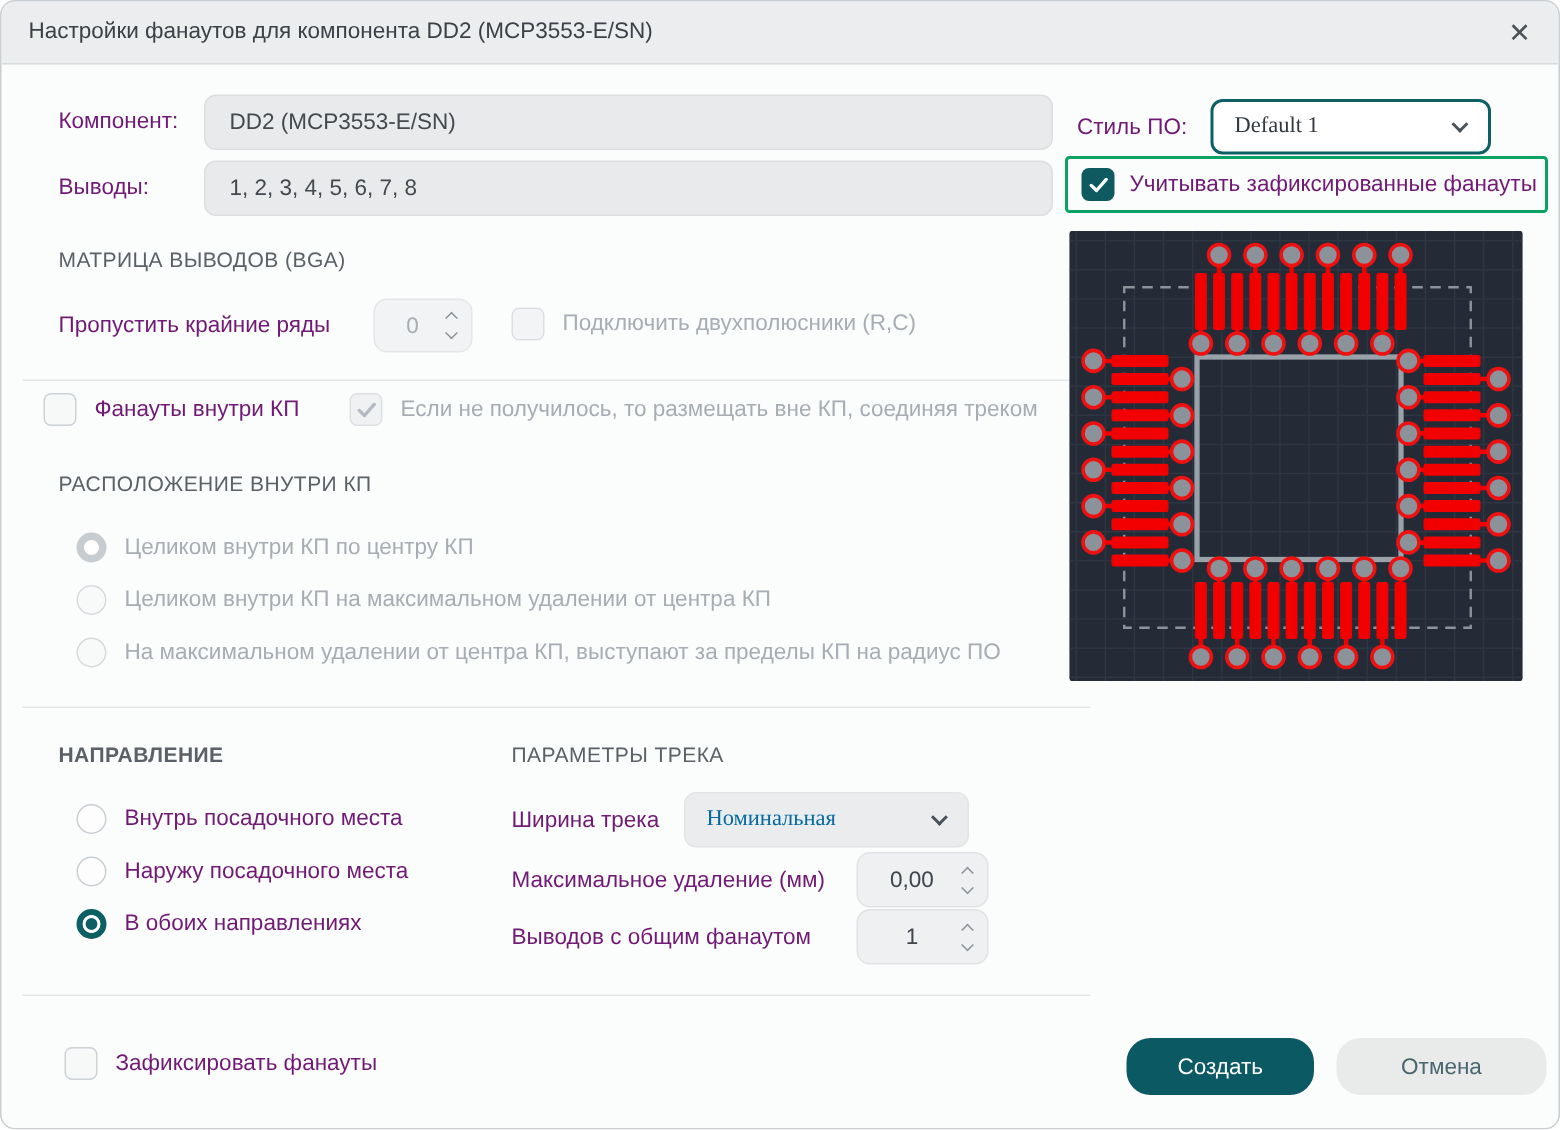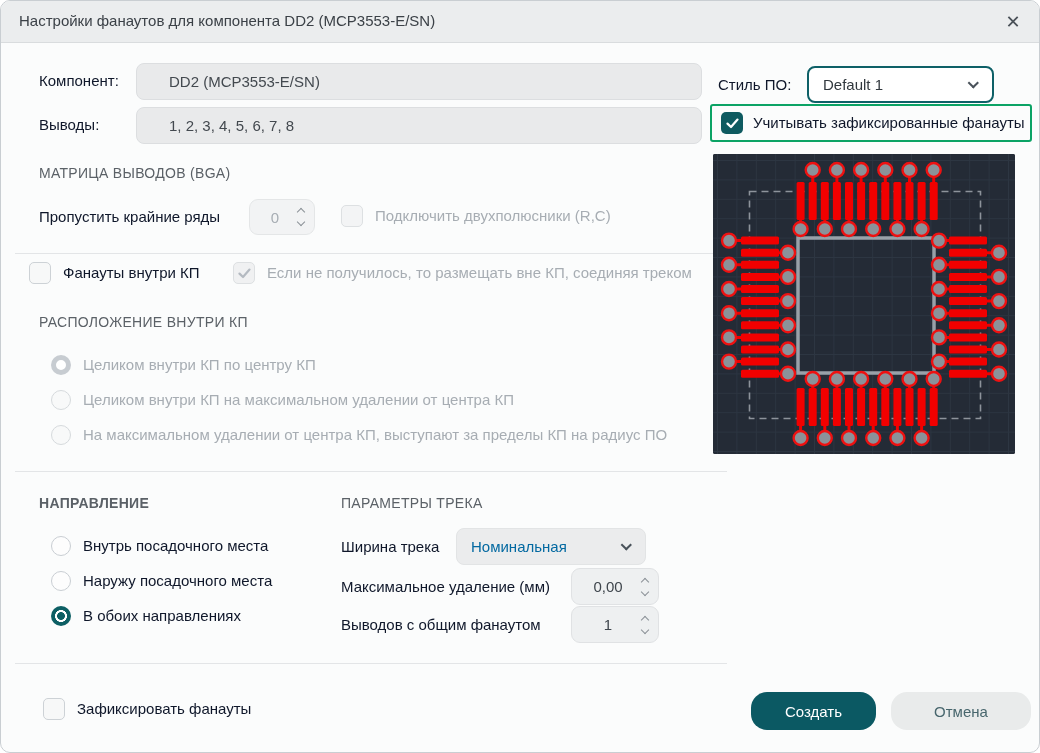--- a/index.html
+++ b/index.html
@@ -9,28 +9,28 @@
     background:#fbfcfc;border:1px solid #c9ced2;border-radius:10px;overflow:hidden;
     font-family:"Liberation Sans",sans-serif;
   }
   .abs{position:absolute;}
   
   .titlebar{position:absolute;top:0;left:0;right:0;height:42px;background:#ebedee;border-bottom:1px solid #d9dcde;}
   .title{position:absolute;left:18px;top:11px;font-size:15px;color:#3b4147;white-space:nowrap;}
   .close{position:absolute;right:12px;top:7px;width:28px;height:28px;display:flex;align-items:center;justify-content:center;
          font-size:18px;color:#4a5158;cursor:pointer;}
   
-  .lbl{font-size:15px;color:#0f172a;white-space:nowrap;line-height:20px;}
+  .lbl{font-size:15px;color:#701a75;white-space:nowrap;line-height:20px;}
   .lbl.dis{color:#a7adb3;}
   .sect{font-size:14px;color:#5b6167;letter-spacing:.3px;white-space:nowrap;}
   
   .field{background:#e9eaeb;border:1px solid #dcdee0;border-radius:8px;font-size:15px;color:#43494f;
-         display:flex;align-items:center;padding:0 32px;}
-  
-  .select{border-radius:8px;font-size:15px;display:flex;align-items:center;justify-content:space-between;padding:4px 14px;cursor:pointer;}
+         display:flex;align-items:center;padding:0 16px;}
+  
+  .select{border-radius:8px;font-size:15px;display:flex;align-items:center;justify-content:space-between;padding:4px 14px;cursor:pointer;font-family:Liberation Serif, serif;}
   .select.accent{background:#ffffff;border:2px solid #0e6067;color:#31383e;}
   .select.gray{background:#ebeced;border:1px solid #e2e4e5;color:#0369a1;}
   .chev{width:8px;height:8px;border-left:2px solid #49525a;border-bottom:2px solid #49525a;
         transform:rotate(-45deg) translate(1px,-2px);flex:none;}
   
   .spin{background:#eef0f1;border:1px solid #e0e2e4;border-radius:9px;display:flex;align-items:center;
         font-size:15px;color:#3f464d;padding:0 10px 0 8px;}
   .spin.dis{color:#a7adb3;background:#f2f3f4;border-color:#e4e6e7;}
   .spin .val{flex:1;text-align:center;}
   .spin .arrows{display:flex;flex-direction:column;gap:4px;margin-left:6px;flex:none;}

